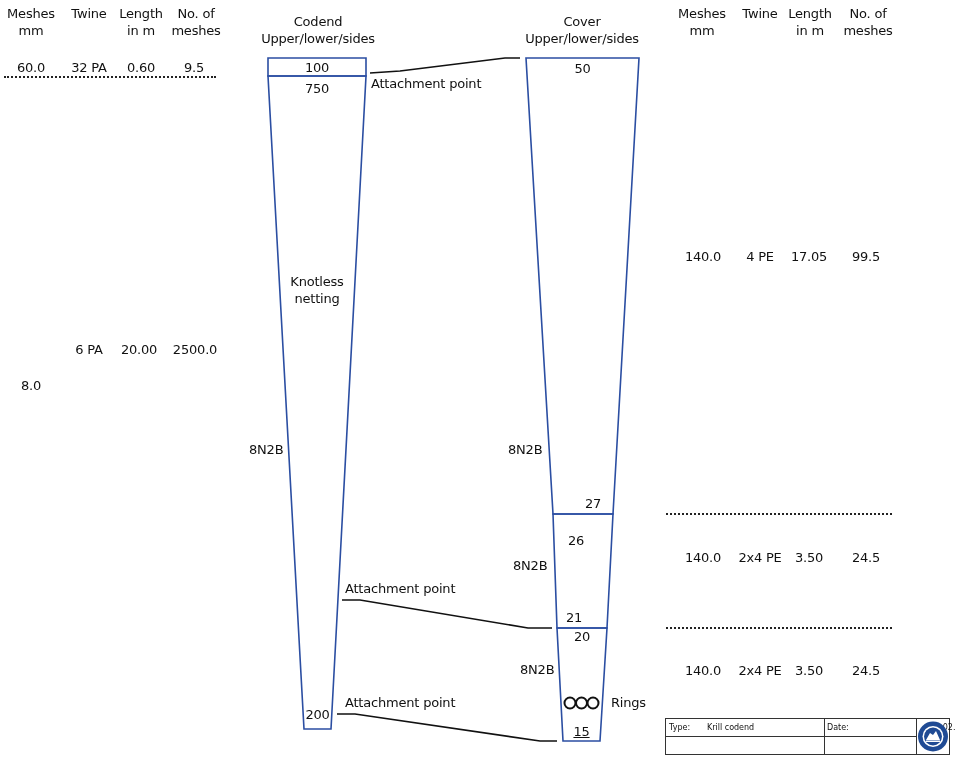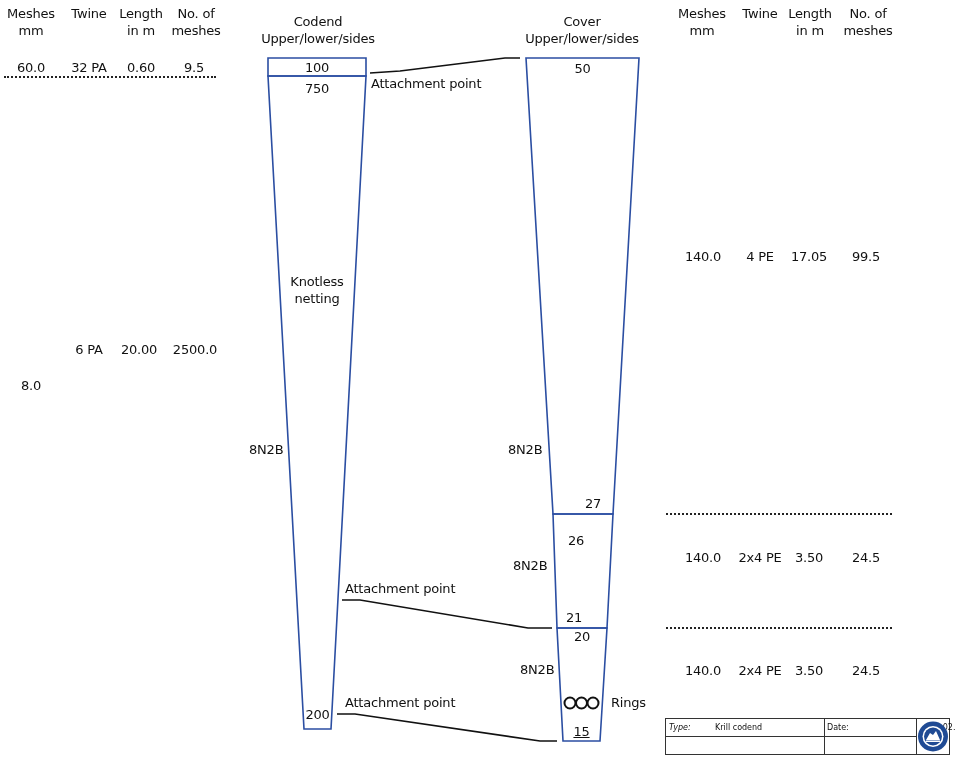--- a/index.html
+++ b/index.html
@@ -137,22 +137,22 @@
 <div class="abs lbl" style="left:371px;top:76px;">Attachment point</div>
 <div class="abs lbl" style="left:345px;top:581px;">Attachment point</div>
 <div class="abs lbl" style="left:345px;top:695px;">Attachment point</div>
 
 <div class="titleblock">
   <div class="tb-divider" style="left:0;top:17px;width:250px;height:1px;"></div>
   <div class="tb-divider" style="left:158px;top:0;width:1px;height:35px;"></div>
   <div class="tb-divider" style="left:250px;top:0;width:1px;height:35px;"></div>
 
   <div class="tb-row" style="top:0;">
-    <div class="tb-cell" style="left:0;font-style:italic;">Type:</div>
-    <div class="tb-cell" style="left:46px;">Krill codend</div>
+    <div class="tb-cell" style="left:0;">Type:</div>
+    <div class="tb-cell" style="left:38px;">Krill codend</div>
     <div class="tb-cell" style="left:158px;text-align:center;">Date:</div>
     <div class="tb-cell" style="left:214px;margin-left:47px;">02.02.2021</div>
   </div>
 
   <svg class="abs" style="left:251px;top:1px;" width="32" height="33" viewBox="0 0 32 33">
     <circle cx="16" cy="16.5" r="15" fill="#1f4a94"></circle>
     <circle cx="16" cy="16.5" r="10.5" fill="#ffffff"></circle>
     <circle cx="16" cy="16.5" r="9" fill="#1f4a94"></circle>
     <path d="M9 20 L13 13 L16 15 L19 11 L23 20 Z" fill="#ffffff"></path>
     <rect x="9" y="20.5" width="14" height="1.5" fill="#ffffff"></rect>

